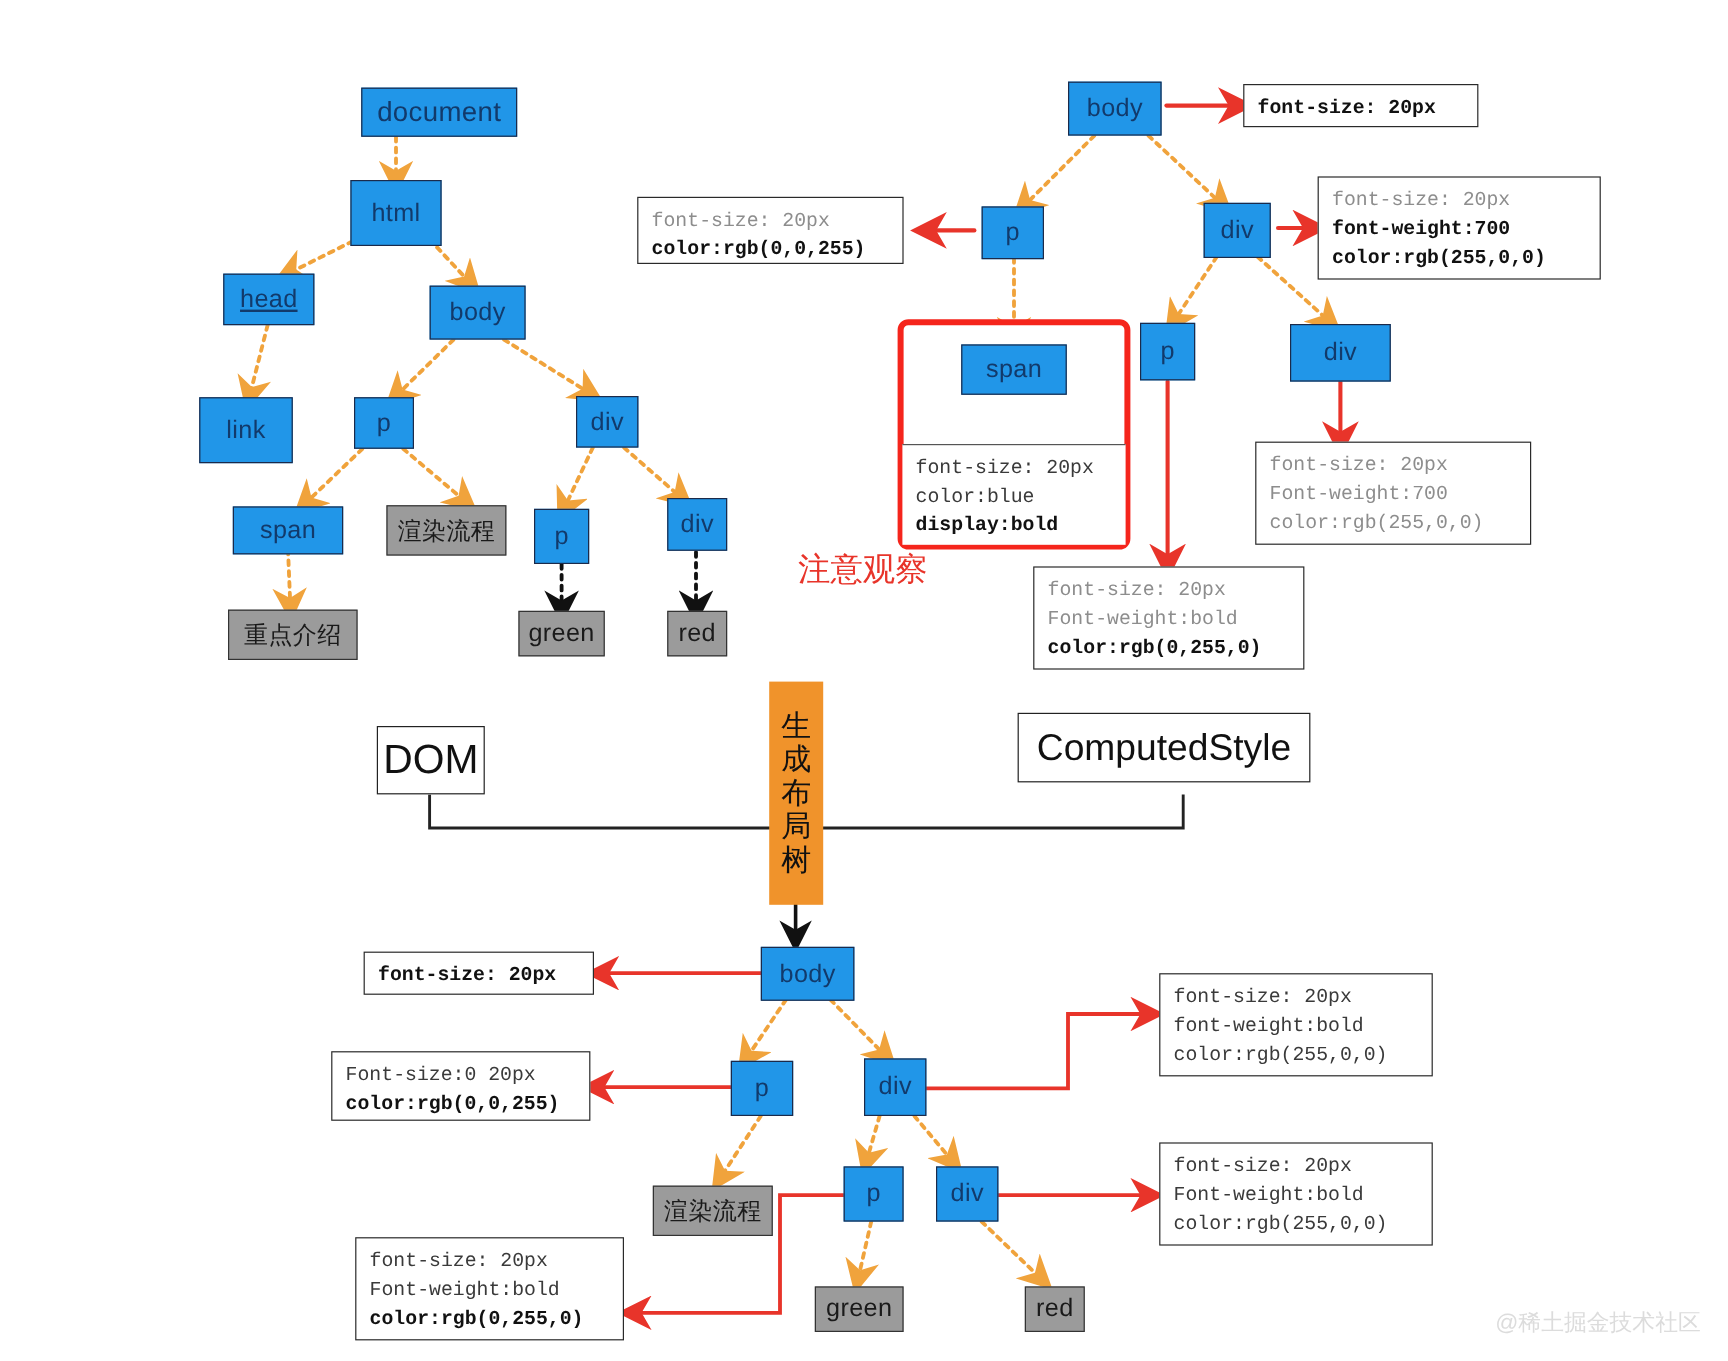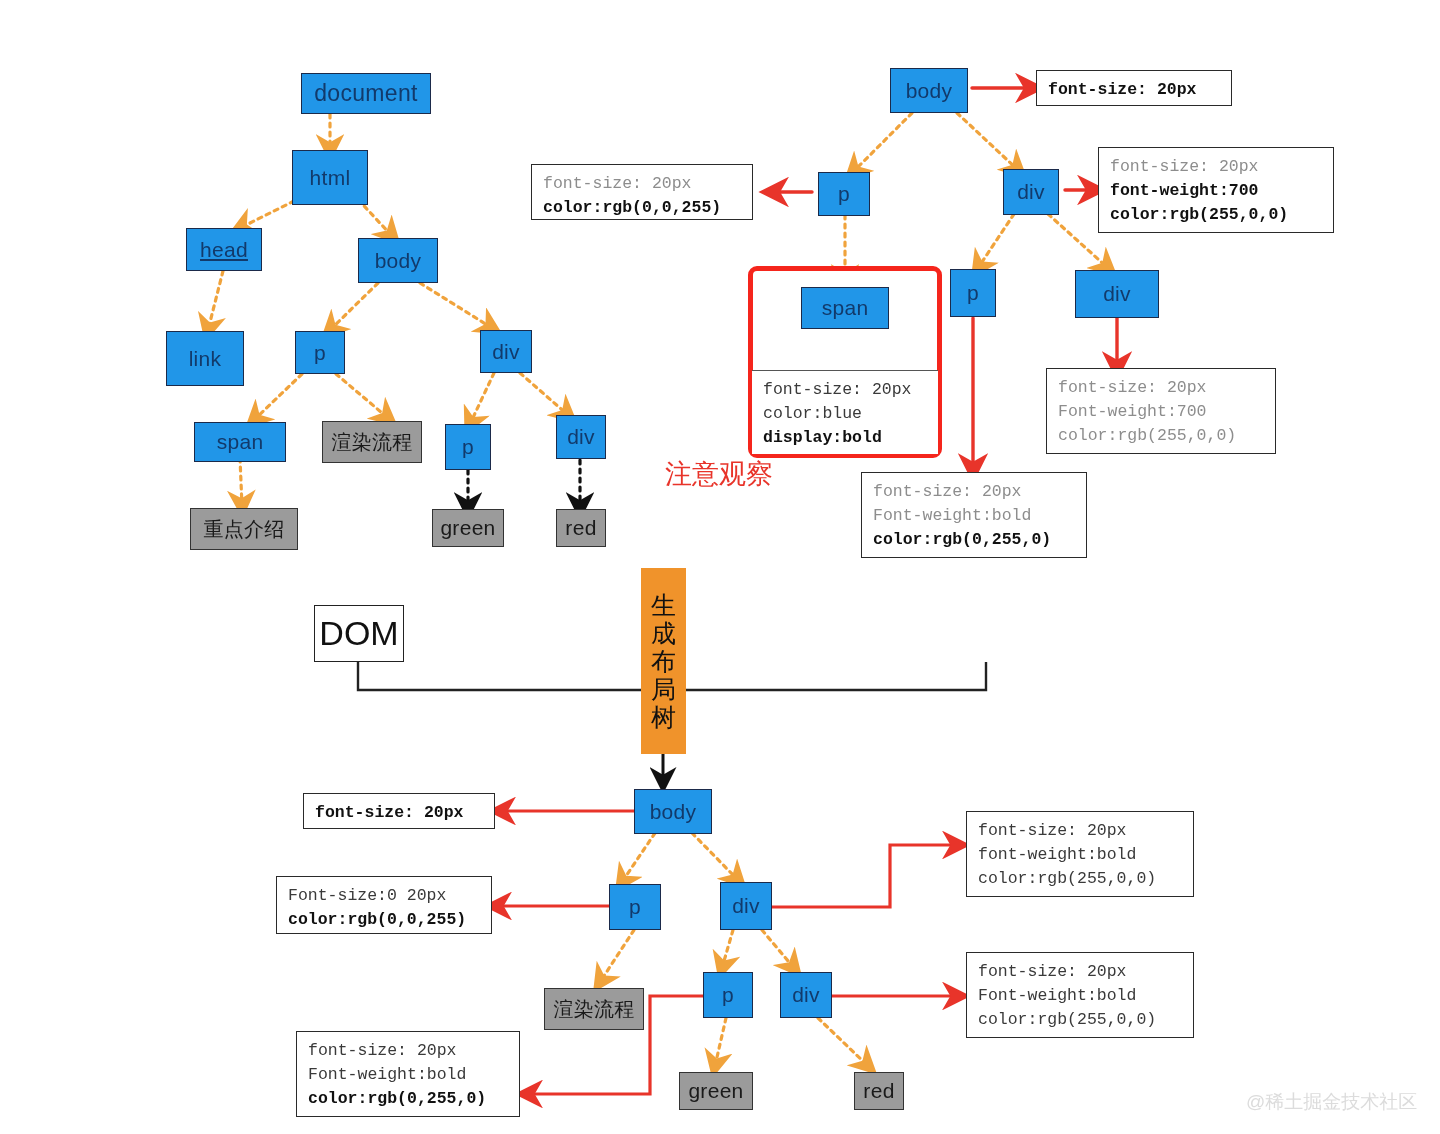--- a/index.html
+++ b/index.html
@@ -195,20 +195,21 @@
   </div>
   <div class="rule" style="left:861px;top:472px;width:226px;height:86px;">
     <span class="ln dim">font-size: 20px</span>
     <span class="ln dim">Font-weight:bold</span>
     <span class="ln">color:rgb(0,255,0)</span>
   </div>
 
   <div class="annot" style="left:665px;top:456px;">注意观察</div>
 
   <div class="plainbox" style="left:314px;top:605px;width:90px;height:57px;">DOM</div>
+  <div class="plainbox small" style="left:848px;top:594px;width:244px;height:58px;">ComputedStyle</div>
 
   <div class="vbox" style="left:641px;top:568px;width:45px;height:186px;">
     <span>生</span>
     <span>成</span>
     <span>布</span>
     <span>局</span>
     <span>树</span>
   </div>
 
   <div class="node" style="left:634px;top:789px;width:78px;height:45px;">body</div>

